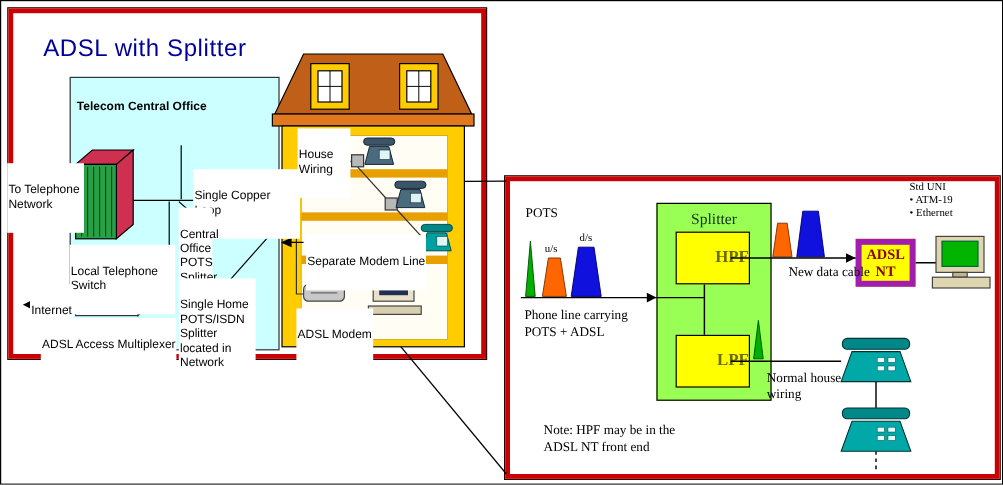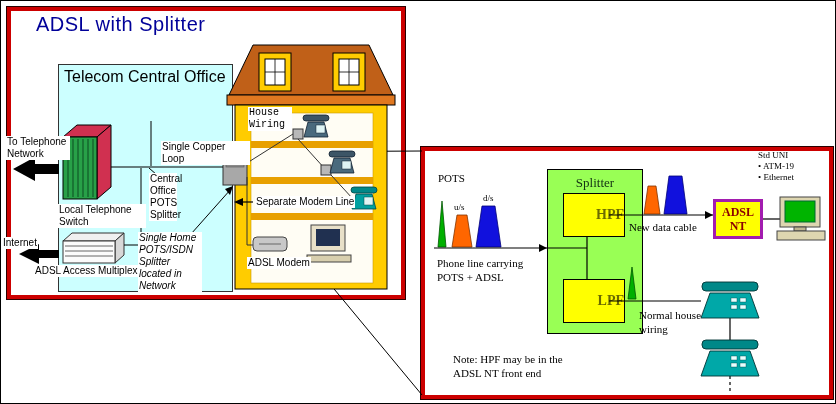--- a/index.html
+++ b/index.html
@@ -12,25 +12,25 @@
   .fill { position:absolute; z-index:2; }
   #co-box { left:57px; top:63px; width:175px; height:228px; background:#ccffff; border:1px solid #333; }
   #splitter-box { left:546px; top:168px; width:96px; height:165px; background:#99ff55; border:1px solid #000; }
   #splitter-title { position:absolute; left:0; top:5px; width:100%; text-align:center;
                     font-family:"Liberation Serif", serif; font-size:13px; color:#143214; }
   .filterbox { position:absolute; z-index:2; width:62px; height:44px; background:#ffff00; border:1px solid #000;
                display:flex; align-items:center; justify-content:flex-end;
                font-family:"Liberation Serif", serif; font-size:14px; font-weight:bold; color:#6b6b00; }
   #hpf-box { left:562px; top:192px; }
   #lpf-box { left:562px; top:278px; }
-  #adsl-nt-box { left:712px; top:198px; width:50px; height:40px; background:#ffff00; border:3px solid #a21caf;
+  #adsl-nt-box { left:712px; top:198px; width:50px; height:40px; background:#ffff00; border:5px solid #a21caf;
                  display:flex; align-items:center; justify-content:center; text-align:center;
                  font-family:"Liberation Serif", serif; font-size:12px; font-weight:bold; color:#8b0000; line-height:1.2; }
   svg.overlay { position:absolute; left:0; top:0; z-index:3; pointer-events:none; }
-  .lbl { position:absolute; z-index:4; font-size:10px; line-height:1.2; color:#000; background:#fff; padding:0 1px; }
+  .lbl { position:absolute; z-index:4; font-size:10px; line-height:1.2; color:#000; background:#fff; padding:17px 1px; }
   .nobg { background:transparent; }
   .rlbl { position:absolute; z-index:4; font-family:"Liberation Serif", serif; font-size:11px; line-height:1.25; color:#000; background:transparent; }
   .small { font-size:9px;text-align:center; }
   #diagram-title { left:34px; top:11px; font-size:20px; color:#000099; background:transparent; letter-spacing:0.5px; }
   .nowrap { white-space:nowrap; }
 </style>
 </head>
 <body>
 
 <div class="stage">
@@ -207,36 +207,36 @@
       <g fill="#e8ffff" stroke="#044" stroke-width="0.4">
         <rect x="30" y="16" width="6" height="4"></rect>
           <rect x="39" y="16" width="6" height="4"></rect>
         <rect x="30" y="23" width="6" height="4"></rect>
           <rect x="39" y="23" width="6" height="4"></rect>
       </g>
     </g>
   </svg>
 
   <div class="lbl nobg" id="diagram-title">ADSL with Splitter</div>
-  <div class="lbl nobg" style="left:62px; top:66px; font-size:16px;">Telecom Central Office</div>
+  <div class="lbl nobg" style="left:62px; top:66px; font-size:10px;font-weight:bold;">Telecom Central Office</div>
   <div class="lbl" style="left:5px; top:135px; width:64px;">To Telephone Network</div>
   <div class="lbl" style="left:57px; top:203px; width:88px;">Local Telephone Switch</div>
-  <div class="lbl" style="left:1px; top:236px;">Internet</div>
+  <div class="lbl" style="left:24px; top:236px;">Internet</div>
   <div class="lbl nowrap" style="left:33px; top:264px;">ADSL Access Multiplexer</div>
   <div class="lbl" style="left:143px; top:140px; width:89px;margin-left:17px;">Single Copper Loop</div>
   <div class="lbl" style="left:148px; top:172px; width:28px;">Central Office POTS Splitter</div>
-  <div class="lbl" style="left:137px; top:231px; width:64px;font-style:italic;">Single Home POTS/ISDN Splitter located in Network</div>
-  <div class="lbl" style="left:247px; top:106px; width:44px;font-family:Liberation Mono, monospace;">House Wiring</div>
+  <div class="lbl" style="left:148px; top:231px; width:64px;">Single Home POTS/ISDN Splitter located in Network</div>
+  <div class="lbl" style="left:247px; top:106px; width:44px;">House Wiring</div>
   <div class="lbl nowrap" style="left:254px; top:195px;">Separate Modem Line</div>
   <div class="lbl nowrap" style="left:246px; top:256px;">ADSL Modem</div>
 
   <div class="rlbl" style="left:437px; top:171px;">POTS</div>
   <div class="rlbl small" style="left:453px; top:201px;">u/s</div>
   <div class="rlbl small" style="left:482px; top:192px;">d/s</div>
   <div class="rlbl" style="left:436px; top:256px; width:106px;">Phone line carrying POTS + ADSL</div>
-  <div class="rlbl nowrap" style="left:628px; top:220px;">New data cable</div>
+  <div class="rlbl nowrap" style="left:656px; top:220px;">New data cable</div>
   <div class="rlbl small" style="left:757px; top:149px;">Std UNI</div>
   <div class="rlbl small" style="left:757px; top:160px;">• ATM-19</div>
   <div class="rlbl small" style="left:757px; top:171px;">• Ethernet</div>
   <div class="rlbl" style="left:452px; top:352px; width:138px;">Note: HPF may be in the ADSL NT front end</div>
   <div class="rlbl" style="left:638px; top:308px; width:74px;">Normal house wiring</div>
 
 </div>
 
 </body></html>

